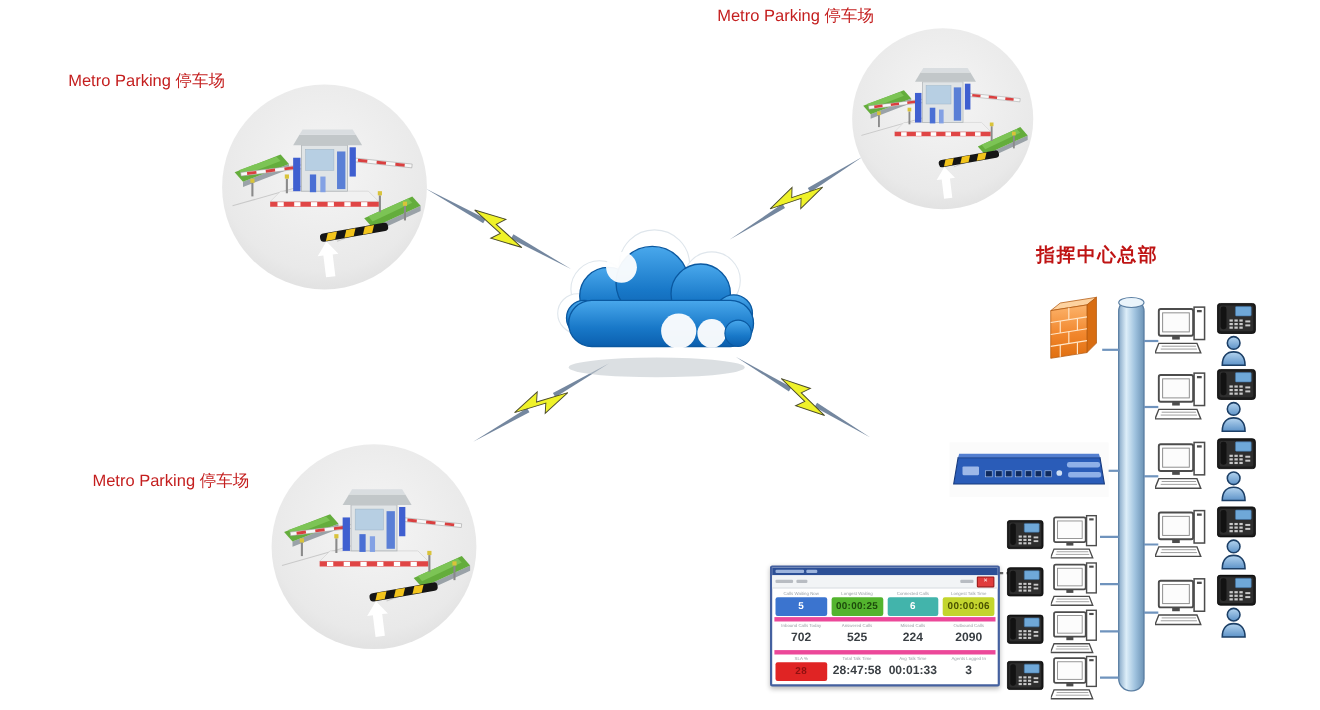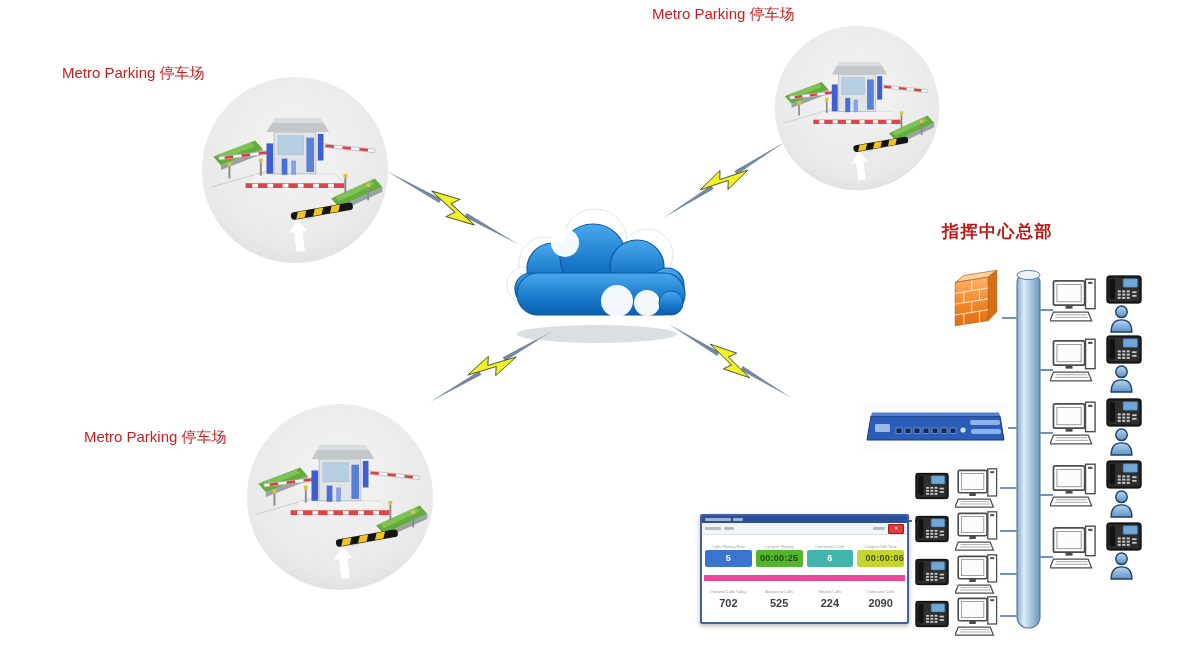--- a/index.html
+++ b/index.html
@@ -33,21 +33,21 @@
   .db-titlebar{height:7px;background:#2c4f96;display:flex;align-items:center;padding:0 3px;gap:2px;}
   .db-titlebar .smudge{display:inline-block;height:3px;background:#9db4dd;border-radius:1px;}
   .db-toolbar{height:11px;background:#f2f4f6;border-bottom:1px solid #dcdfe3;
               display:flex;align-items:center;padding:0 3px;gap:3px;}
   .db-toolbar .smudge{display:inline-block;height:3px;background:#b8bcc2;border-radius:1px;}
   .db-spacer{flex:1;}
   .db-close{width:14px;height:8px;background:#e03c3c;border:1px solid #9c1616;border-radius:1px;
             color:#fff;font-size:5px;line-height:7px;text-align:center;font-weight:bold;}
   .db-grid{flex:1;display:flex;flex-direction:column;padding:1px 2px 2px 2px;}
   .db-row{flex:1;display:flex;gap:2px;align-items:stretch;}
-  .db-row + .db-row{border-top:6px solid #ec4899;}
+  .db-row + .db-row{border-top:4px solid #ec4899;}
   .db-cell{flex:1;text-align:center;overflow:hidden;display:flex;flex-direction:column;justify-content:center;}
   .db-label{font-size:4px;line-height:6px;height:6px;color:#9aa0a6;white-space:nowrap;overflow:hidden;}
   .db-value{font-size:11px;font-weight:bold;color:#3a3f44;height:17px;line-height:17px;white-space:nowrap;}
   .db-box{border-radius:2px;font-size:9px;letter-spacing:.3px;margin:0 1px;}
 </style>
 </head>
 <body>
 
 <div class="canvas">
 
@@ -413,37 +413,55 @@
           <div class="db-cell">
             <div class="db-label">Longest Waiting</div>
             <div class="db-value db-box" style="background: rgb(83, 180, 46); color: rgb(29, 75, 12);">00:00:25</div>
           </div>
           <div class="db-cell">
             <div class="db-label">Connected Calls</div>
             <div class="db-value db-box" style="background: rgb(66, 180, 171); color: rgb(255, 255, 255);">6</div>
           </div>
           <div class="db-cell">
             <div class="db-label">Longest Talk Time</div>
-            <div class="db-value db-box" style="background: rgb(195, 213, 46); color: rgb(74, 82, 0); text-align: right;">00:00:06</div>
+            <div class="db-value db-box" style="background: rgb(195, 213, 46); color: rgb(74, 82, 0);">00:00:06</div>
           </div>
         </div>
         <div class="db-row">
           <div class="db-cell">
             <div class="db-label">Inbound Calls Today</div>
             <div class="db-value">702</div>
           </div>
           <div class="db-cell">
             <div class="db-label">Answered Calls</div>
             <div class="db-value">525</div>
           </div>
           <div class="db-cell">
             <div class="db-label">Missed Calls</div>
             <div class="db-value">224</div>
           </div>
           <div class="db-cell">
             <div class="db-label">Outbound Calls</div>
             <div class="db-value">2090</div>
           </div>
         </div>
+        <div class="db-row">
+          <div class="db-cell">
+            <div class="db-label">SLA %</div>
+            <div class="db-value db-box" style="background: rgb(224, 36, 36); color: rgb(143, 16, 16);">28</div>
+          </div>
+          <div class="db-cell">
+            <div class="db-label">Total Talk Time</div>
+            <div class="db-value">28:47:58</div>
+          </div>
+          <div class="db-cell">
+            <div class="db-label">Avg Talk Time</div>
+            <div class="db-value">00:01:33</div>
+          </div>
+          <div class="db-cell">
+            <div class="db-label">Agents Logged In</div>
+            <div class="db-value">3</div>
+          </div>
+        </div>
       </div>
   </div>
 
 </div>
 
 </body></html>

